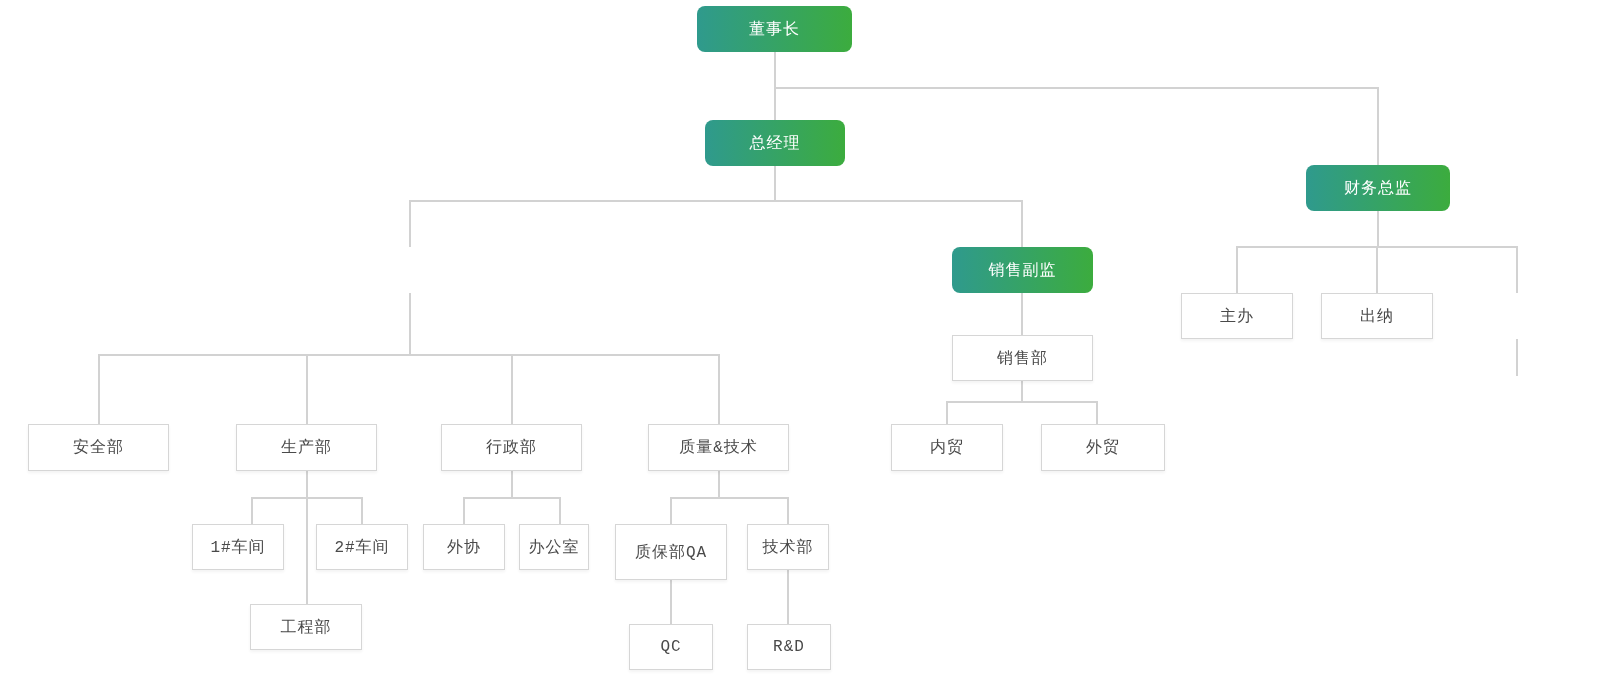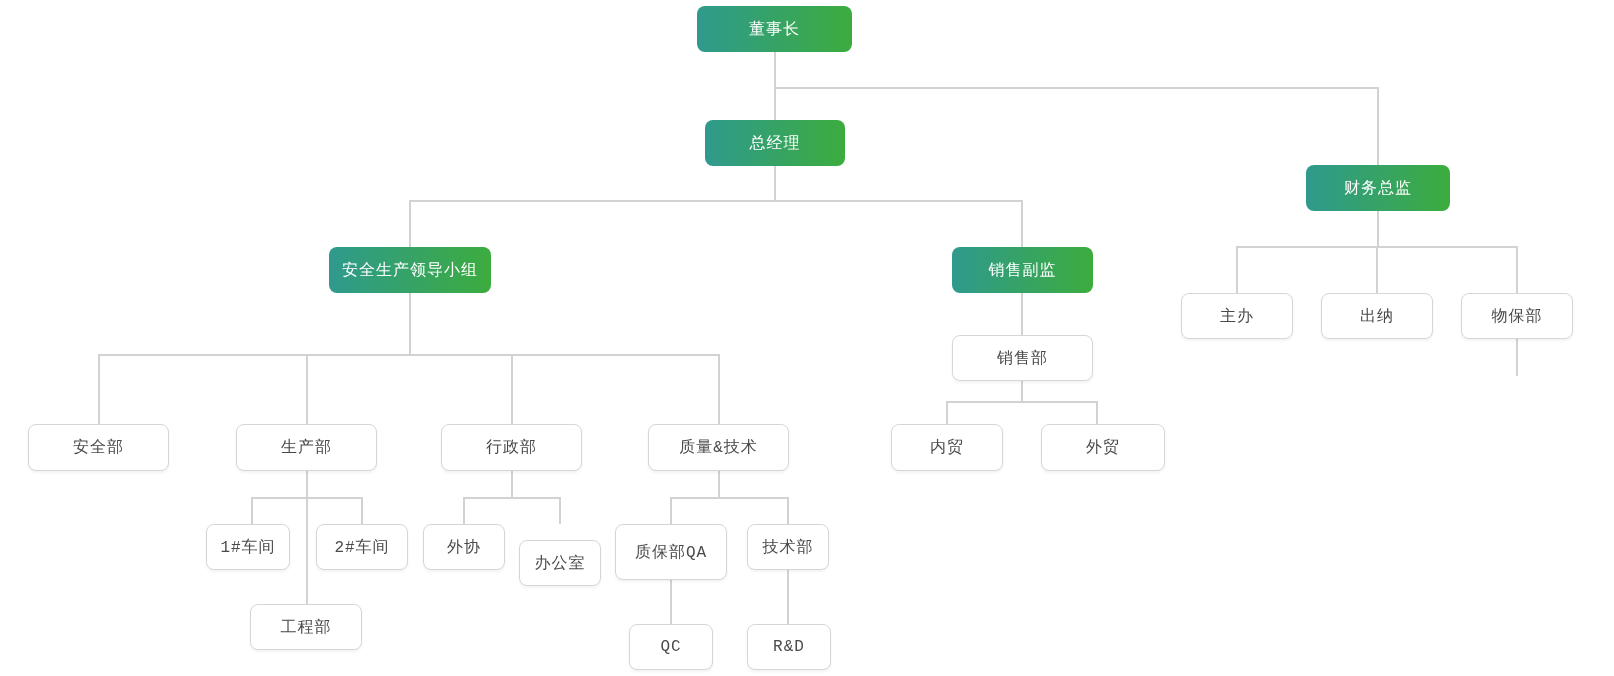--- a/index.html
+++ b/index.html
@@ -20,21 +20,21 @@
     background:linear-gradient(90deg,#2F9A8D 0%,#3CAC3E 100%);
     letter-spacing:1px;
     cursor:default;
   }
   .wnode{
     position:absolute;
     display:flex;align-items:center;justify-content:center;
     box-sizing:border-box;
     color:#4A4A4A;
     font-size:16px;
-    border-radius:8px;
+    border-radius:0;
     background:#ffffff;
     border:1.5px solid #D6D6D6;
     box-shadow:0 2px 3px rgba(0,0,0,0.05);
     letter-spacing:1px;
     cursor:default;
   }
   .lh,.lv{position:absolute;background:#D2D2D2;}
 </style>
 </head>
 <body>
@@ -76,36 +76,34 @@
   <div class="lv" style="left:718px;top:471px;width:2px;height:27px"></div>
   <div class="lh" style="left:670px;top:497px;width:119px;height:2px"></div>
   <div class="lv" style="left:670px;top:497px;width:2px;height:27px"></div>
   <div class="lv" style="left:787px;top:497px;width:2px;height:27px"></div>
   <div class="lv" style="left:670px;top:570px;width:2px;height:54px"></div>
   <div class="lv" style="left:787px;top:570px;width:2px;height:54px"></div>
 
   <div class="gnode" style="left:697px;top:6px;width:155px;height:46px">董事长</div>
   <div class="gnode" style="left:705px;top:120px;width:140px;height:46px">总经理</div>
   <div class="gnode" style="left:1306px;top:165px;width:144px;height:46px">财务总监</div>
-  <div class="gnode" style="left:329px;top:247px;width:162px;height:46px">安全生产领导小组</div>
   <div class="gnode" style="left:952px;top:247px;width:141px;height:46px">销售副监</div>
 
   <div class="wnode" style="left:952px;top:335px;width:141px;height:46px">销售部</div>
   <div class="wnode" style="left:1181px;top:293px;width:112px;height:46px">主办</div>
   <div class="wnode" style="left:1321px;top:293px;width:112px;height:46px">出纳</div>
-  <div class="wnode" style="left:1461px;top:293px;width:112px;height:46px">物保部</div>
   <div class="wnode" style="left:891px;top:424px;width:112px;height:47px">内贸</div>
   <div class="wnode" style="left:1041px;top:424px;width:124px;height:47px">外贸</div>
   <div class="wnode" style="left:236px;top:424px;width:141px;height:47px">生产部</div>
   <div class="wnode" style="left:28px;top:424px;width:141px;height:47px">安全部</div>
   <div class="wnode" style="left:441px;top:424px;width:141px;height:47px">行政部</div>
   <div class="wnode" style="left:648px;top:424px;width:141px;height:47px">质量&amp;技术</div>
-  <div class="wnode" style="left:206px;top:524px;width:84px;height:46px">1#车间</div>
+  <div class="wnode" style="left:192px;top:524px;width:92px;height:46px">1#车间</div>
   <div class="wnode" style="left:316px;top:524px;width:92px;height:46px">2#车间</div>
   <div class="wnode" style="left:250px;top:604px;width:112px;height:46px">工程部</div>
   <div class="wnode" style="left:423px;top:524px;width:82px;height:46px">外协</div>
-  <div class="wnode" style="left:519px;top:540px;width:82px;height:46px">办公室</div>
+  <div class="wnode" style="left:519px;top:524px;width:70px;height:46px">办公室</div>
   <div class="wnode" style="left:615px;top:524px;width:112px;height:56px">质保部QA</div>
   <div class="wnode" style="left:747px;top:524px;width:82px;height:46px">技术部</div>
   <div class="wnode" style="left:629px;top:624px;width:84px;height:46px">QC</div>
   <div class="wnode" style="left:747px;top:624px;width:84px;height:46px">R&amp;D</div>
 
 </div>
 
 </body></html>

